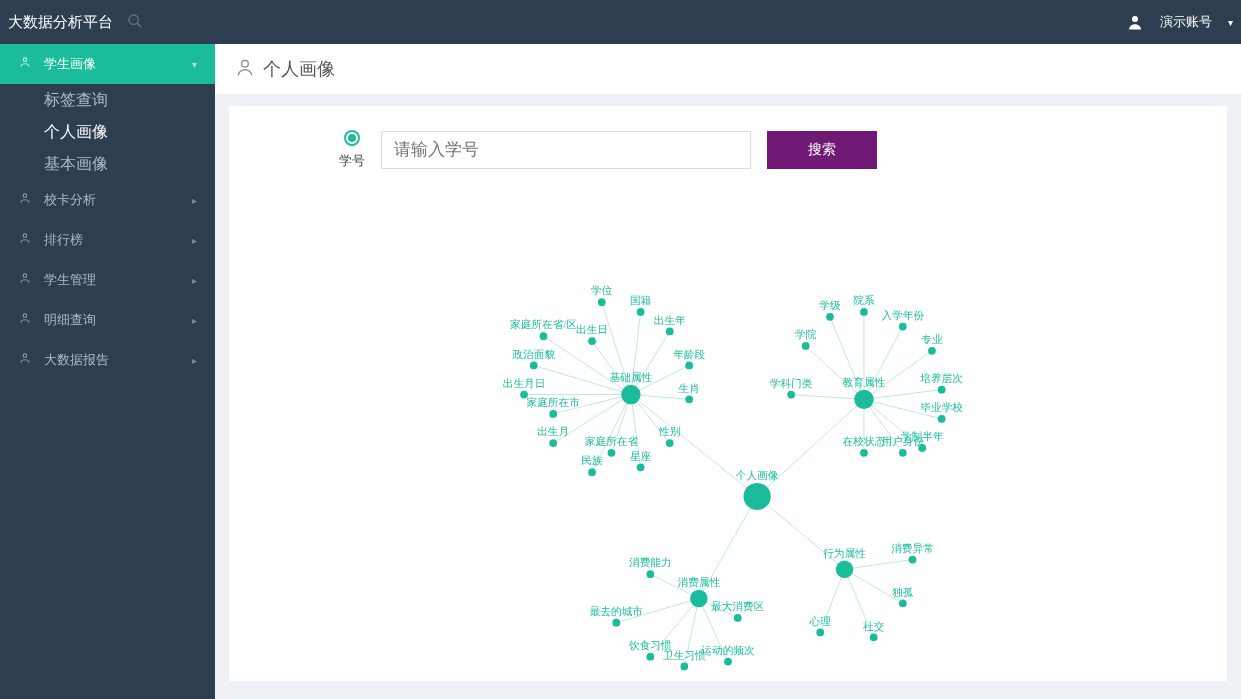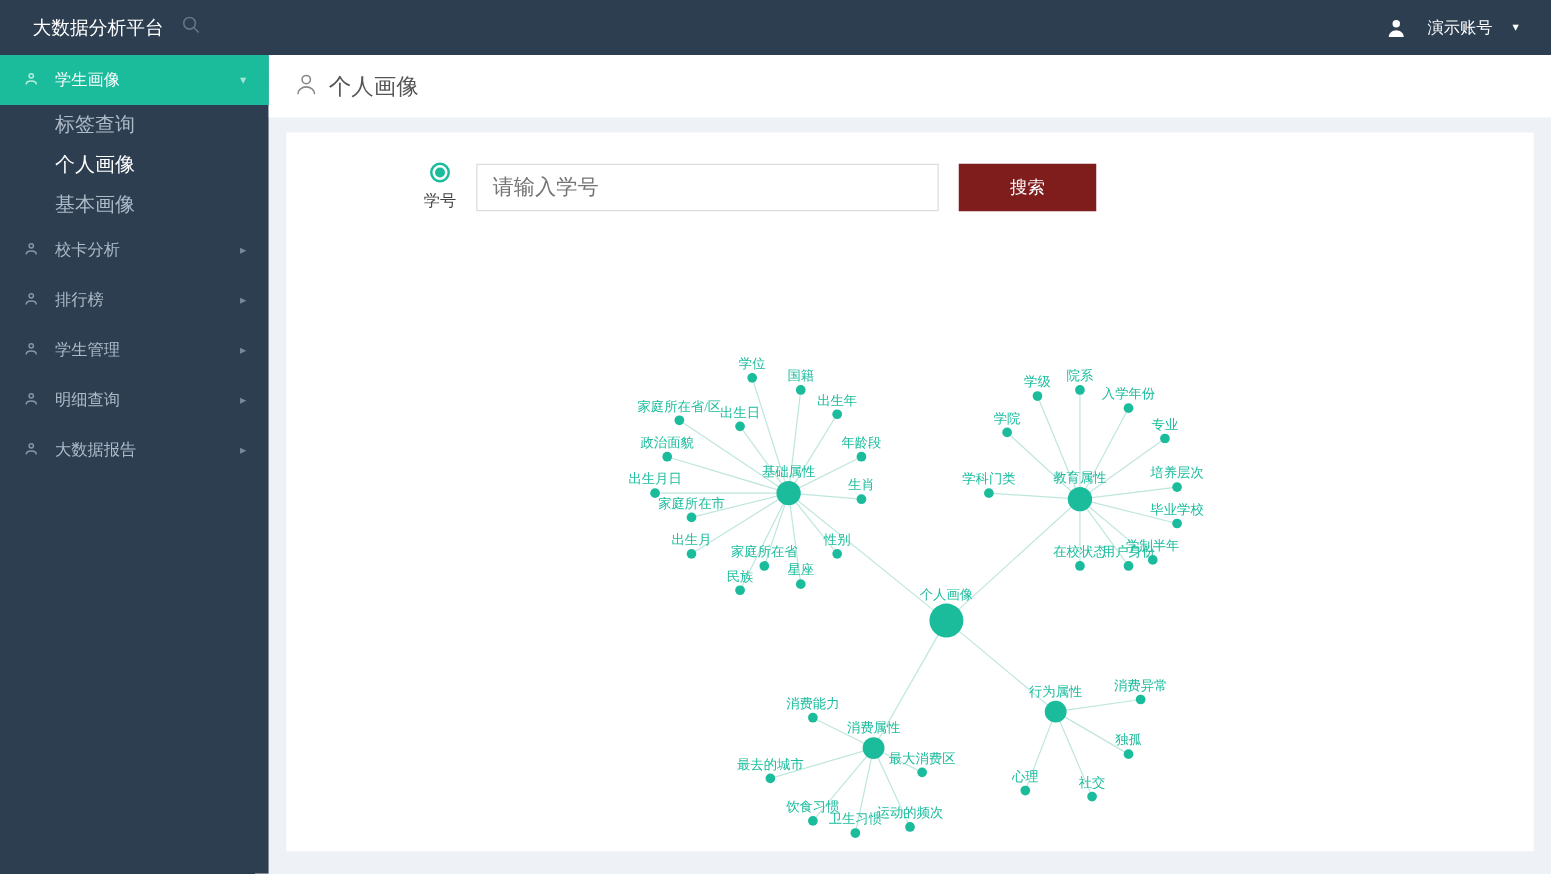--- a/index.html
+++ b/index.html
@@ -1,41 +1,41 @@
 <!DOCTYPE html>
 <html><head>
 <meta charset="utf-8">
 <style>
 * { margin: 0; padding: 0; box-sizing: border-box; }
 body { font-family: "Microsoft YaHei", Arial, sans-serif; background: #eef1f5; width: 1241px; height: 699px; overflow: hidden; }
-.topbar { height: 44px; background: #2d3e50; color: #fff; display: flex; align-items: center; justify-content: space-between; padding: 0 26px; font-size: 15px; }
+.topbar { height: 44px; background: #2d3e50; color: #fff; display: flex; align-items: center; justify-content: space-between; padding: 0 8px; font-size: 15px; }
 .topbar-left { display: flex; align-items: center; gap: 14px; }
 .brand { font-weight: 500; }
 .search-icon-top { opacity: 0.55; cursor: pointer; }
 .user-area { display: flex; align-items: center; gap: 16px; font-size: 13px; cursor: pointer; }
 .user-icon { width: 18px; height: 18px; fill: #fff; }
 .layout { display: flex; height: 655px; }
 .sidebar { width: 215px; background: #2d3e50; color: #adbac8; font-size: 13px; display: flex; flex-direction: column; }
-.nav-item { display: flex; align-items: center; height: 40px; padding: 0 18px; cursor: pointer; position: relative; }
+.nav-item { display: flex; align-items: center; height: 40px; padding: 0 18px; cursor: pointer; position: relative; font-family: Liberation Serif, serif; }
 .nav-item .ic { width: 16px; margin-right: 10px; opacity: 0.7; }
 .nav-item.active { background: #1abc9c; color: #fff; }
 .nav-item.active::after { content: ""; position: absolute; right: -10px; top: 50%; margin-top: -10px; border: 10px solid transparent; border-left-color: #1abc9c; }
 .nav-item .chev { margin-left: auto; font-size: 10px; opacity: 0.6; }
 .sub-item { height: 32px; display: flex; align-items: center; padding-left: 44px; cursor: pointer; font-size: 16px; }
 .sub-item.selected { color: #fff; }
 .main { flex: 1; background: #eef1f5; padding: 0; }
 .page-head { background: #fff; height: 50px; display: flex; align-items: center; padding: 0 20px; font-size: 18px; color: #555; }
 .page-head .ic { margin-right: 8px; }
 .content { background: #fff; margin: 12px 14px 14px 14px; height: 575px; padding: 20px 30px; position: relative; }
 .search-row { display: flex; align-items: center; gap: 16px; margin-left: 80px; margin-top: 4px; }
 .radio-wrap { display: flex; align-items: center; gap: 6px; color: #444; font-size: 13px; flex-direction: column; }
 .radio-dot { width: 16px; height: 16px; border: 2px solid #1abc9c; border-radius: 50%; display: inline-flex; align-items: center; justify-content: center; }
 .radio-dot::after { content: ""; width: 8px; height: 8px; background: #1abc9c; border-radius: 50%; }
 .search-input { width: 370px; height: 38px; border: 1px solid #ddd; padding: 0 12px; font-size: 17px; outline: none; }
-.search-btn { width: 110px; height: 38px; background: #7f1d1d; color: #fff; border: none; font-size: 14px; cursor: pointer; }
+.search-btn { width: 110px; height: 38px; background: #701a75; color: #fff; border: none; font-size: 14px; cursor: pointer; }
 .graph { position: absolute; left: 0; top: 70px; right: 0; bottom: 0; font-family: Liberation Serif, serif; }
 .graph svg { width: 100%; height: 100%; }
 .node-label { font-size: 11px; fill: #1abc9c; text-anchor: middle; }
 .node-dot { fill: #1abc9c; }
 .edge { stroke: #bfe6de; stroke-width: 1; }
 </style>
 </head>
 <body>
 
 <div class="topbar">

